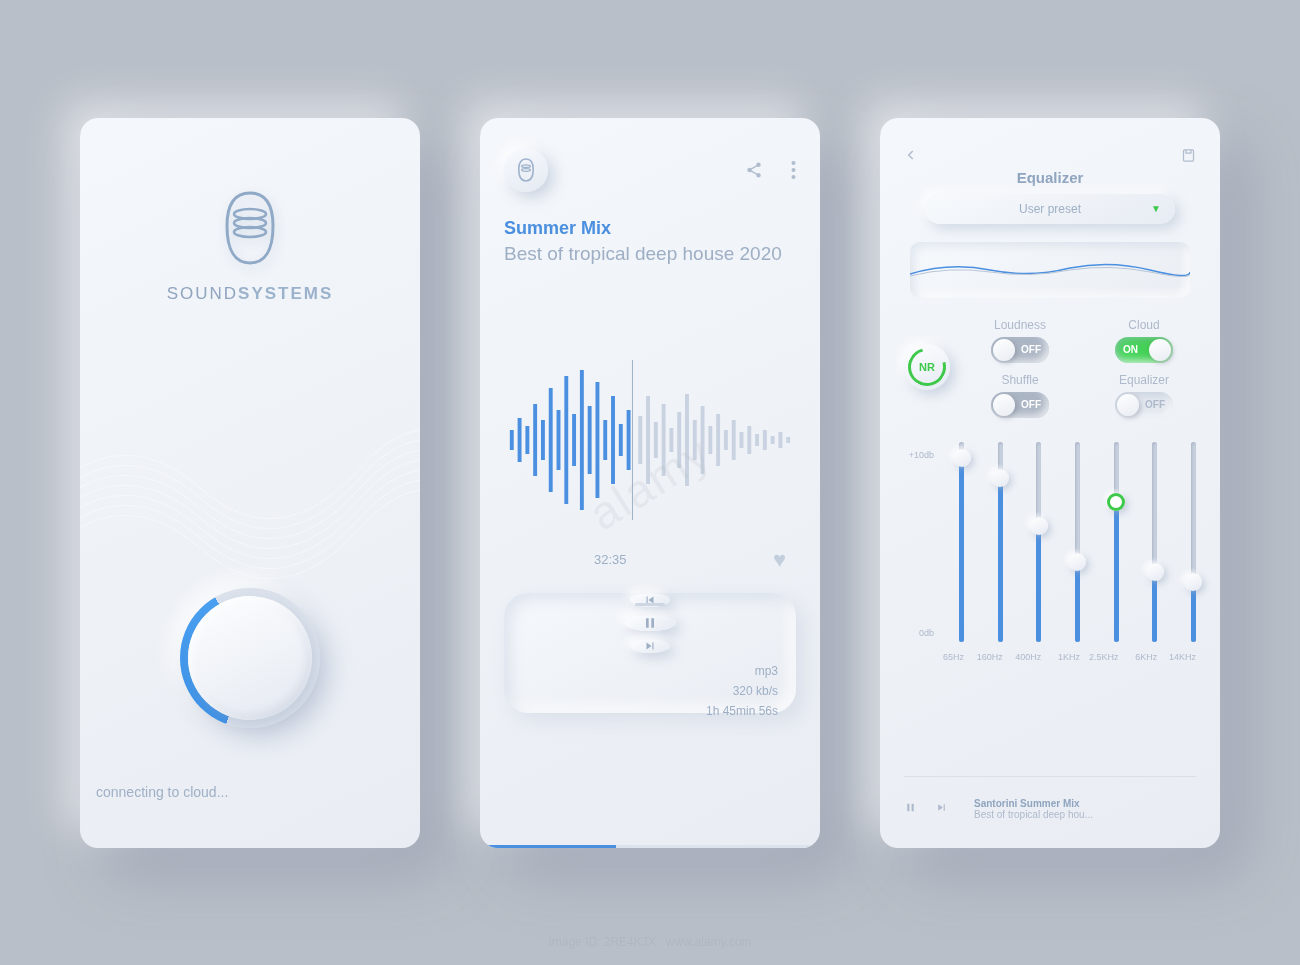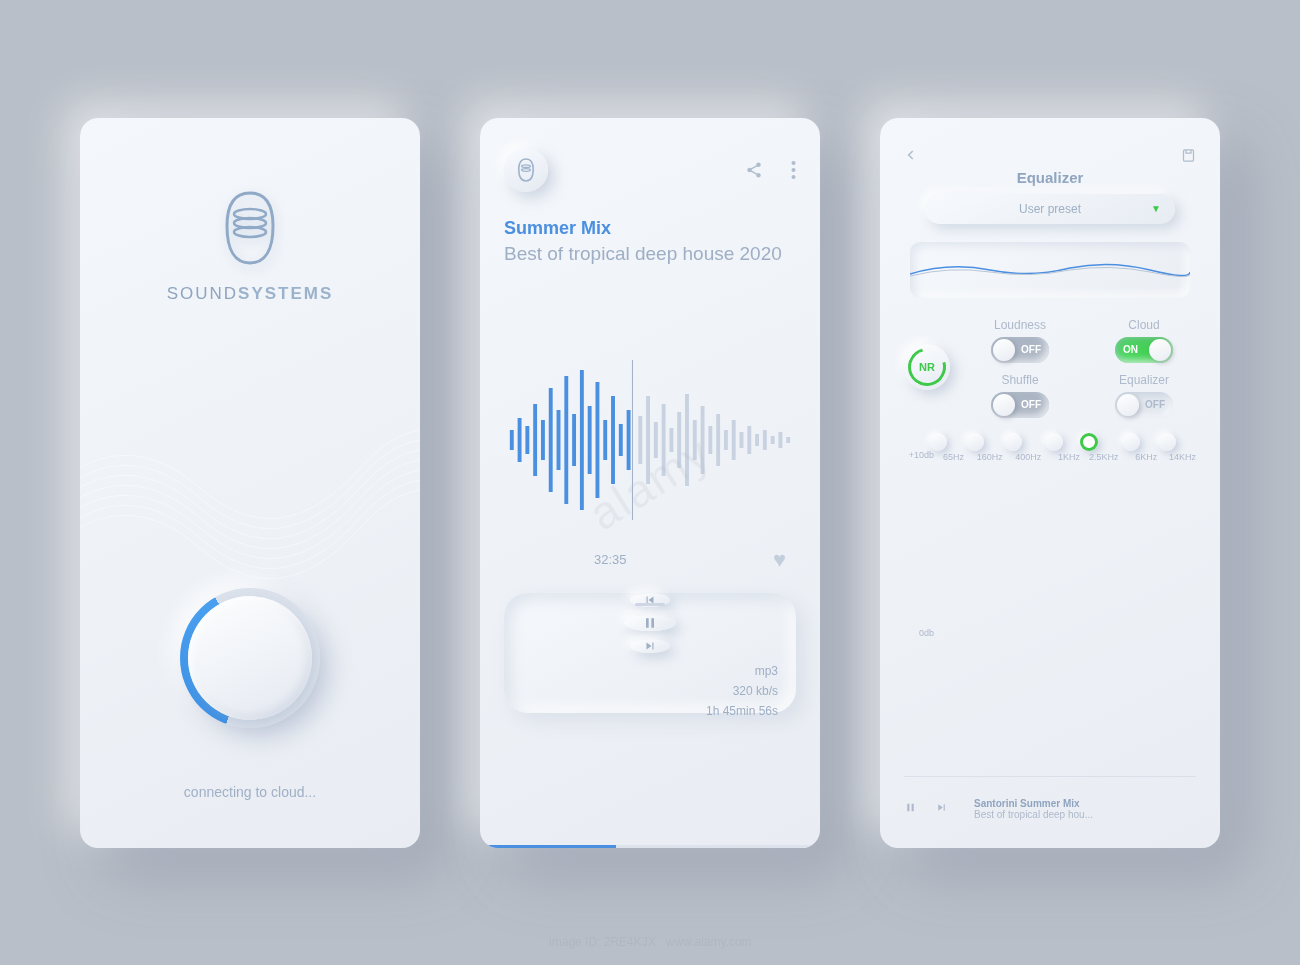--- a/index.html
+++ b/index.html
@@ -37,21 +37,21 @@
     width:140px; height:140px; border-radius:50%;
     background: conic-gradient(from 200deg, #3a8fe6 0deg, #4aa0f0 130deg, rgba(200,210,225,.5) 130deg, rgba(200,210,225,.5) 360deg);
     padding:8px;
     box-shadow: 10px 10px 25px rgba(150,165,190,.45), -8px -8px 20px rgba(255,255,255,.9);
   }
   .s1-dial-knob {
     width:100%; height:100%; border-radius:50%;
     background: linear-gradient(155deg,#fdfeff,#e4e9f1);
     box-shadow: inset 3px 3px 8px rgba(255,255,255,.9), inset -4px -4px 10px rgba(150,165,190,.25), 4px 6px 12px rgba(150,165,190,.3);
   }
-  .s1-status { position:absolute; bottom:48px; width:100%; left:0; text-align:center; color:#9fb0c6; font-size:14px; }
+  .s1-status { position:absolute; bottom:48px; width:100%; left:16px; color:#9fb0c6; font-size:14px; }
   
   .s2-top { display:flex; align-items:center; justify-content:space-between; }
   .s2-avatar {
     width:44px; height:44px; border-radius:50%;
     background:linear-gradient(155deg,#f8fbff,#e4e9f1);
     box-shadow:6px 6px 14px rgba(150,165,190,.4), -5px -5px 12px rgba(255,255,255,.9);
     display:flex; align-items:center; justify-content:center;
   }
   .s2-topicons { display:flex; gap:28px; color:#b0bdce; }
   .s2-title { color:#4a8fe0; font-weight:700; font-size:18px; margin-top:26px; }
@@ -121,21 +121,21 @@
   }
   .toggle.off .tknob, .toggle.light .tknob { left:2px; }
   .toggle.on .tknob { right:2px; }
   .ttxt { font-size:10px; font-weight:700; color:#fff; position:absolute; }
   .toggle.off .ttxt { right:8px; }
   .toggle.on .ttxt { left:8px; }
   .toggle.light .ttxt { right:8px; color:#aeb9cb; }
   .eq-area { margin-top:24px; display:flex; gap:0; height:220px; }
   .eq-scale { display:flex; flex-direction:column; justify-content:space-between; font-size:9px; color:#aeb9cb; padding:8px 0 24px; width:30px; text-align:right; }
   .eq-sliders { flex:1; display:flex; justify-content:space-between; }
-  .eqcol { display:flex; align-items:flex-start; width:30px; }
+  .eqcol { display:flex; flex-direction:column; align-items:flex-end; width:30px; }
   .eqtrack {
     width:5px; flex:1; background:#c9d2e0; border-radius:3px; position:relative;
     box-shadow: inset 1px 1px 3px rgba(120,135,160,.4);
   }
   .eqfill { position:absolute; bottom:0; width:100%; background:#4a8fe0; border-radius:3px; }
   .eqknob {
     position:absolute; left:50%; transform:translate(-50%,50%);
     width:18px; height:18px; border-radius:50%;
     background:linear-gradient(155deg,#fff,#e5eaf2);
     box-shadow:3px 3px 7px rgba(150,165,190,.45), -2px -2px 5px rgba(255,255,255,.95);

